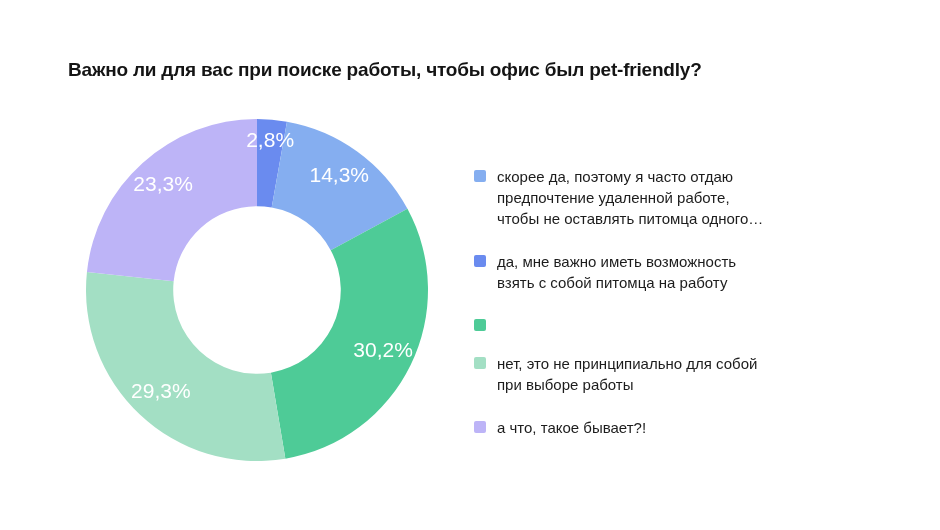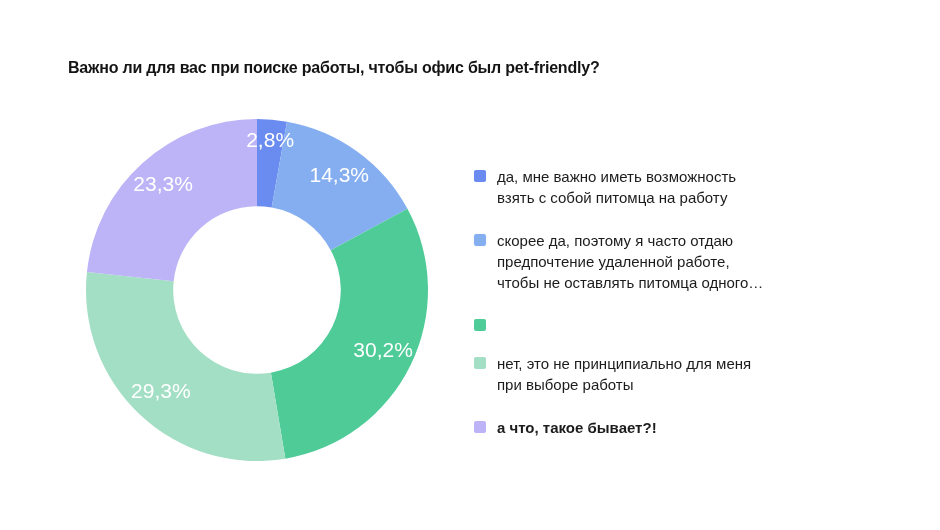--- a/index.html
+++ b/index.html
@@ -21,21 +21,21 @@
     inset: 0;
     background: #ffffff;
   }
 
   
   .chart-title {
     position: absolute;
     left: 68px;
     top: 58px;
     width: 830px;
-    font-size: 16px;
+    font-size: 19px;
     font-weight: bold;
     letter-spacing: -0.2px;
     color: #141414;
     line-height: 1.25;
     white-space: nowrap;
   }
 
   
   .donut-wrap {
     position: absolute;
@@ -64,21 +64,20 @@
     top: 166px;
     width: 430px;
   }
   .legend-item {
     display: flex;
     align-items: flex-start;
     margin-bottom: 22px;
   }
   .legend-item:last-child {
     margin-bottom: 8px;
-    font-weight: bold;
   }
   .legend-swatch {
     width: 12px;
     height: 12px;
     border-radius: 2px;
     flex: 0 0 12px;
     margin-top: 4px;
     margin-right: 11px;
   }
   .legend-label {
@@ -110,36 +109,36 @@
           <text class="slice-label" x="254.23610134648652" y="58.210810441719076">14,3%</text>
           <text class="slice-label" x="298.14745652844874" y="233.62446946143334">30,2%</text>
           <text class="slice-label" x="75.81579398152958" y="274.27098580534187">29,3%</text>
           <text class="slice-label" x="78.09022341066353" y="67.6366449085652">23,3%</text>
         </g>
     </svg>
   </div>
 
   <div class="legend" id="legend">
       <div class="legend-item">
-        <span class="legend-swatch" style="background: rgb(106, 139, 239);"></span>
-        <span class="legend-label">да, мне важно иметь возможность
-взять с собой питомца на работу</span>
-      </div>
-      <div class="legend-item">
         <span class="legend-swatch" style="background: rgb(133, 174, 240);"></span>
         <span class="legend-label">скорее да, поэтому я часто отдаю
 предпочтение удаленной работе,
 чтобы не оставлять питомца одного…</span>
       </div>
       <div class="legend-item">
+        <span class="legend-swatch" style="background: rgb(106, 139, 239);"></span>
+        <span class="legend-label">да, мне важно иметь возможность
+взять с собой питомца на работу</span>
+      </div>
+      <div class="legend-item">
         <span class="legend-swatch" style="background: rgb(78, 203, 151);"></span>
       </div>
       <div class="legend-item">
         <span class="legend-swatch" style="background: rgb(163, 223, 196);"></span>
-        <span class="legend-label">нет, это не принципиально для меня
+        <span class="legend-label">нет, это не принципиально для собой
 при выборе работы</span>
       </div>
       <div class="legend-item">
         <span class="legend-swatch" style="background: rgb(189, 180, 247);"></span>
         <span class="legend-label">а что, такое бывает?!</span>
       </div>
     </div>
 
 </div>
 

